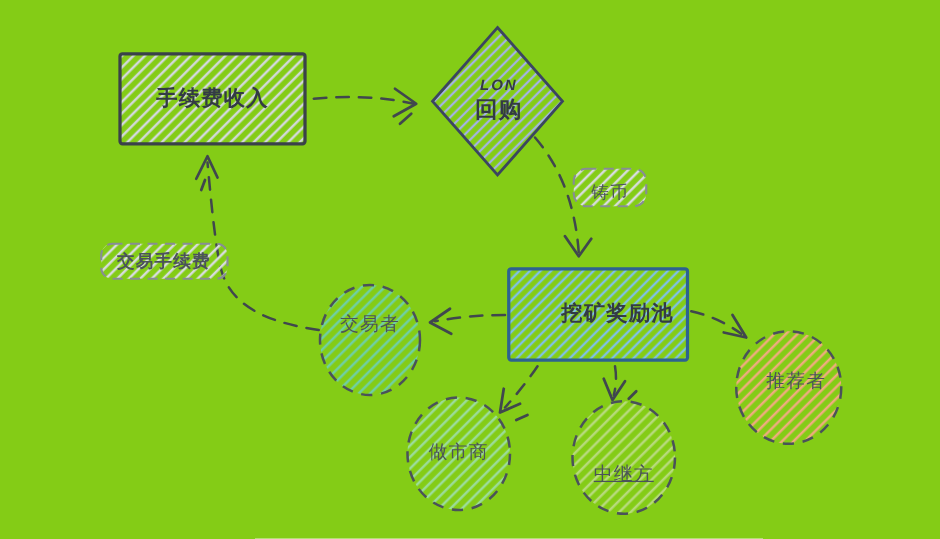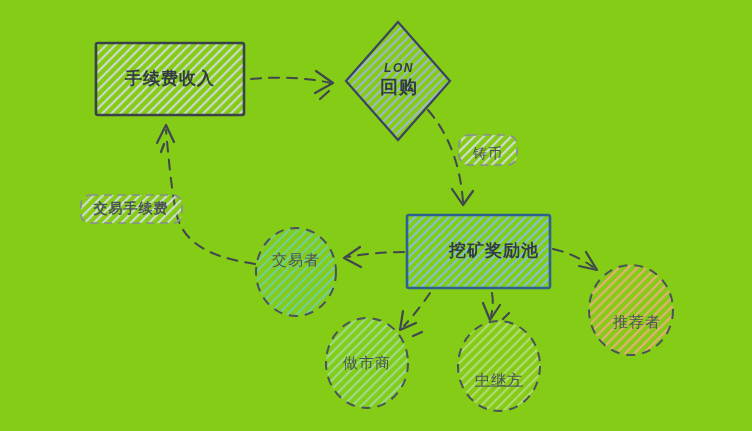--- a/index.html
+++ b/index.html
@@ -135,14 +135,14 @@
   <div class="node-label t-box" style="left:478px; top:251px;margin-left:16px;">挖矿奖励池</div>
 
   <div class="node-label t-tag" style="left:131px; top:209px;font-weight:bold;">交易手续费</div>
 
   <div class="node-label t-circle" style="left:296px; top:260px;">交易者</div>
 
   <div class="node-label t-circle" style="left:367px; top:363px;text-align:center;">做市商</div>
 
   <div class="node-label t-circle" style="left:499px; top:380px;text-decoration:underline;">中继方</div>
 
-  <div class="node-label t-circle" style="left:631px; top:322px;padding-left:12px;">推荐者</div>
+  <div class="node-label t-circle" style="left:631px; top:306px;padding-left:12px;">推荐者</div>
 </div>
 
 </body></html>

